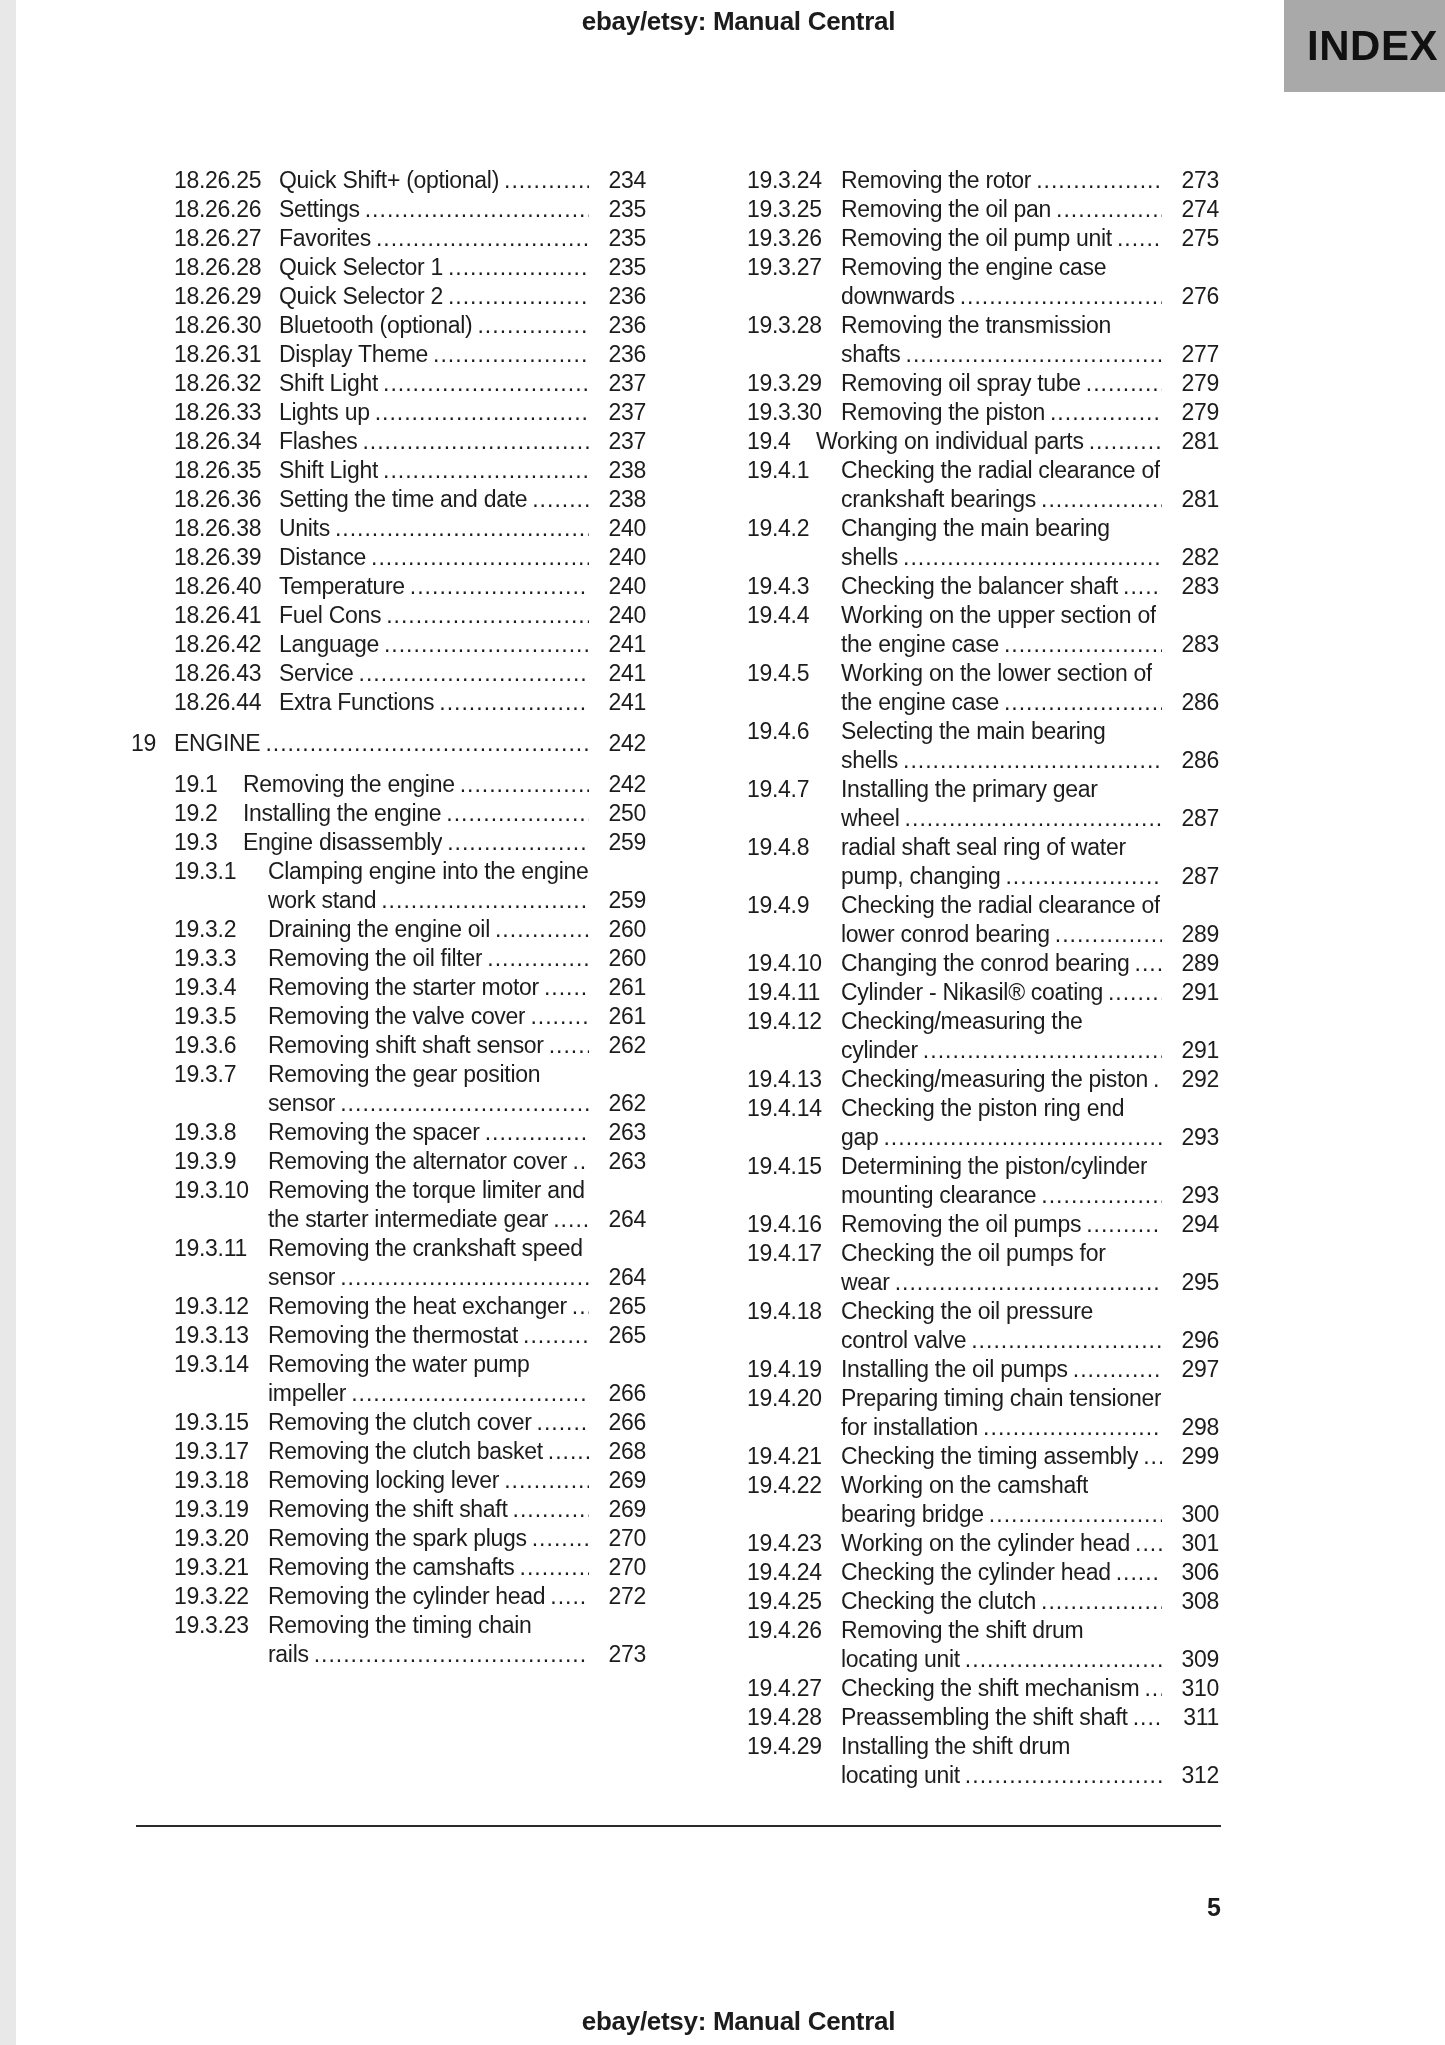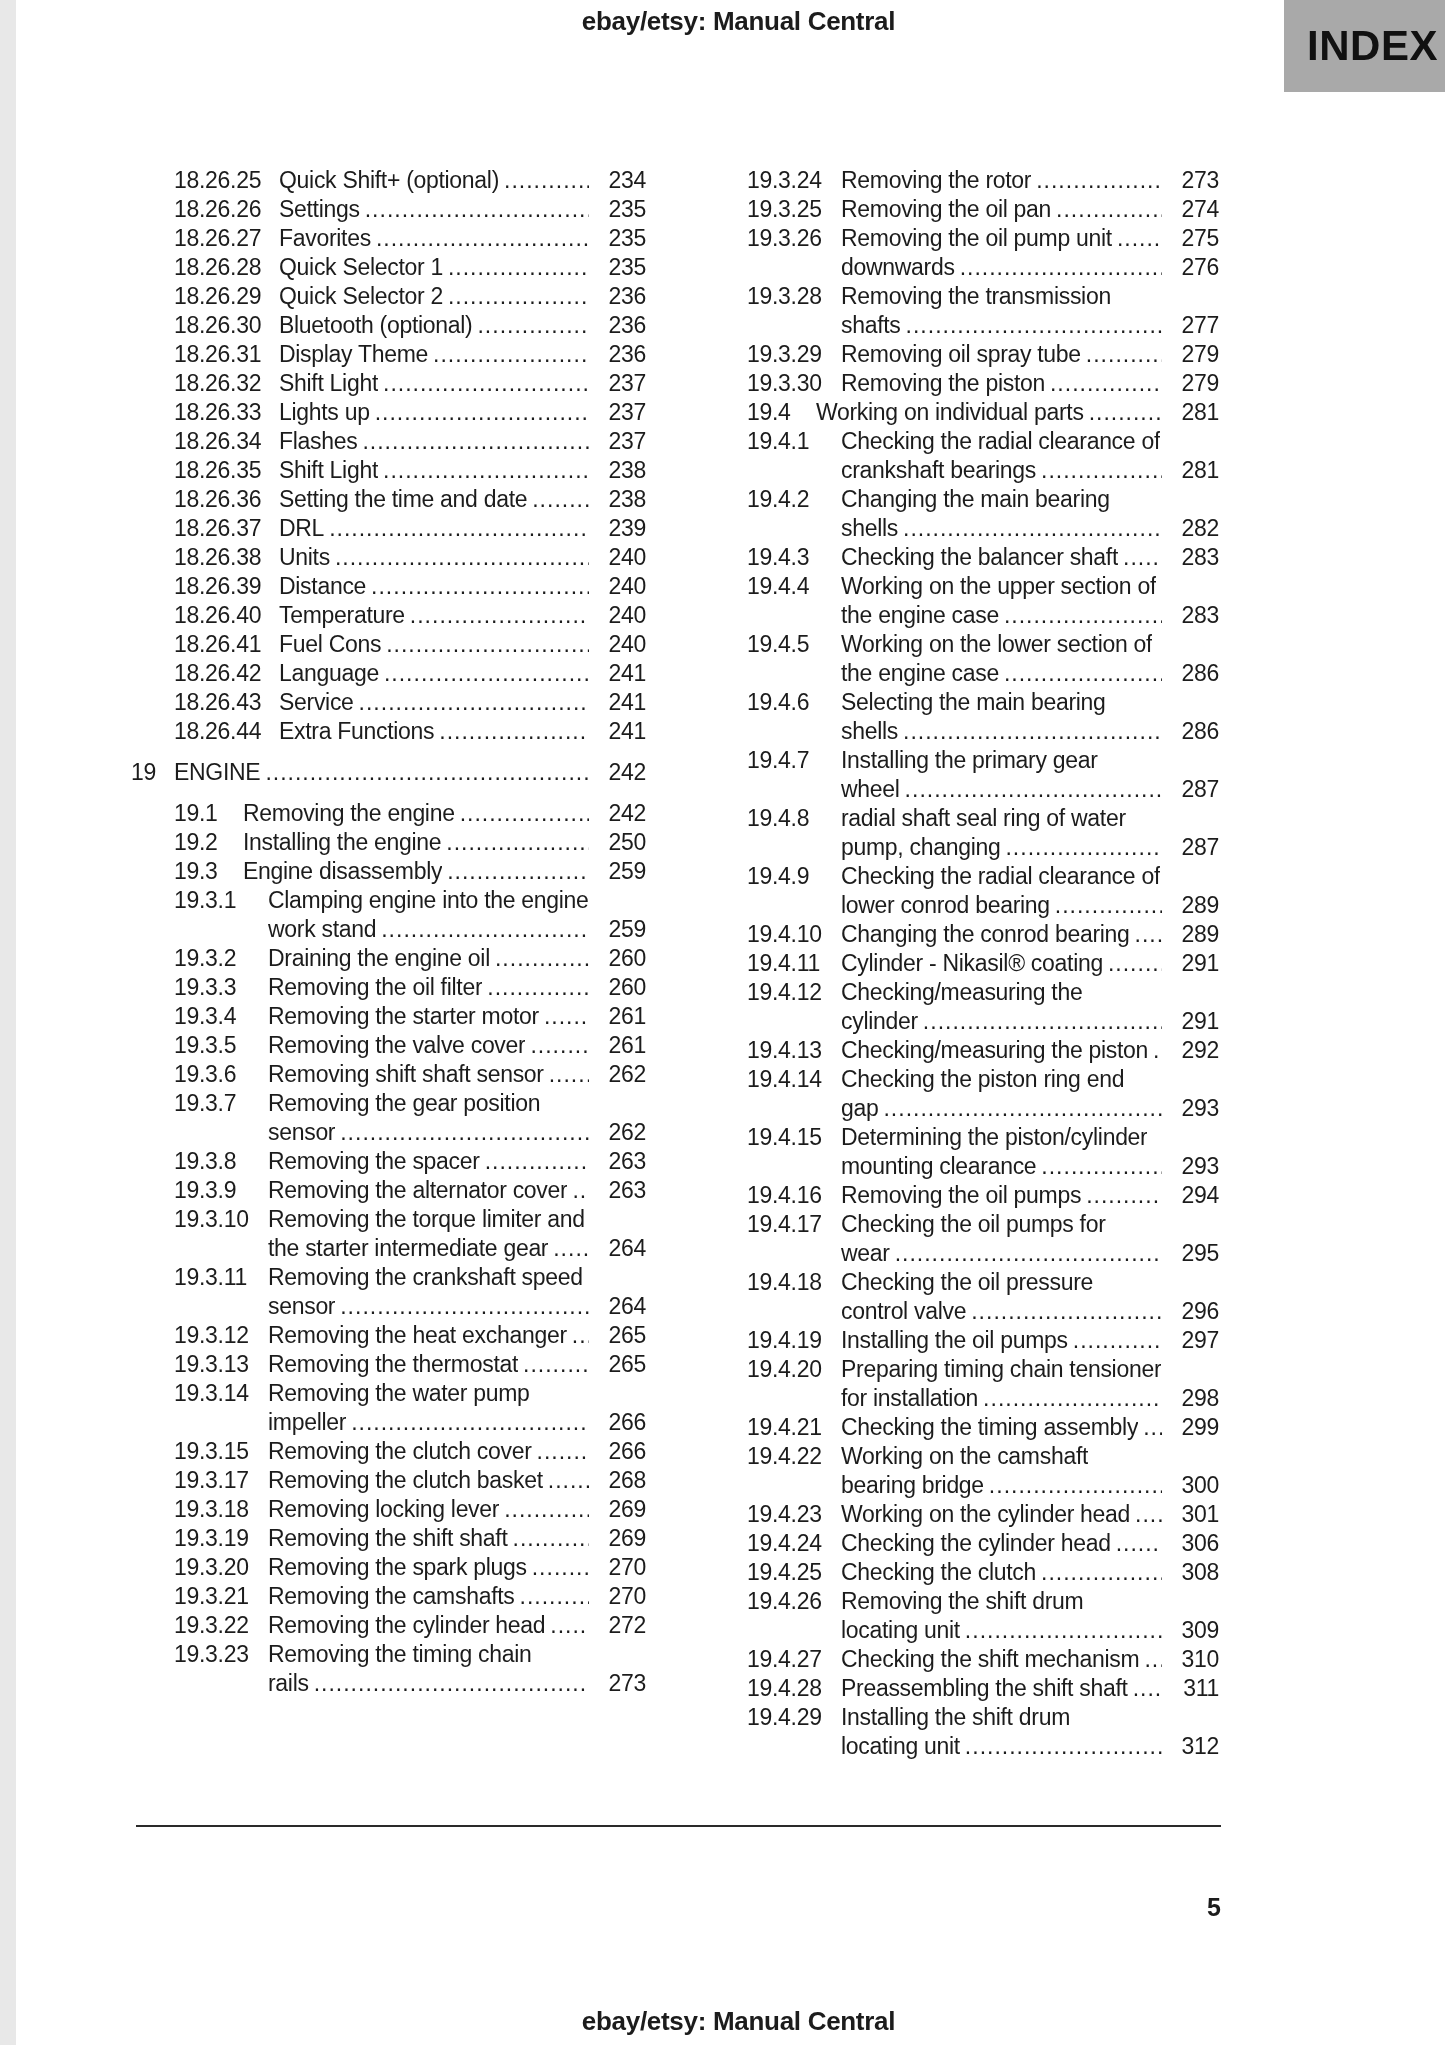--- a/index.html
+++ b/index.html
@@ -166,28 +166,20 @@
       <div class="entry lvl-subwide">
         <div class="line">
           <span class="num">18.26.36</span>
           <span class="txt">Setting the time and date</span>
           <span class="leader"></span>
           <span class="pagenum">238</span>
         </div>
       </div>
       <div class="entry lvl-subwide">
         <div class="line">
-          <span class="num">18.26.37</span>
-          <span class="txt">DRL</span>
-          <span class="leader"></span>
-          <span class="pagenum">239</span>
-        </div>
-      </div>
-      <div class="entry lvl-subwide">
-        <div class="line">
           <span class="num">18.26.38</span>
           <span class="txt">Units</span>
           <span class="leader"></span>
           <span class="pagenum">240</span>
         </div>
       </div>
       <div class="entry lvl-subwide">
         <div class="line">
           <span class="num">18.26.39</span>
           <span class="txt">Distance</span>
@@ -487,20 +479,24 @@
       </div>
       <div class="entry lvl-sub">
         <div class="line">
           <span class="num">19.3.26</span>
           <span class="txt">Removing the oil pump unit</span>
           <span class="leader"></span>
           <span class="pagenum">275</span>
         </div>
       </div>
       <div class="entry lvl-sub">
+        <div class="line">
+          <span class="num">19.3.27</span>
+          <span class="txt">Removing the engine case</span>
+        </div>
         <div class="line">
           <span class="num"></span>
           <span class="txt">downwards</span>
           <span class="leader"></span>
           <span class="pagenum">276</span>
         </div>
       </div>
       <div class="entry lvl-sub">
         <div class="line">
           <span class="num">19.3.28</span>

